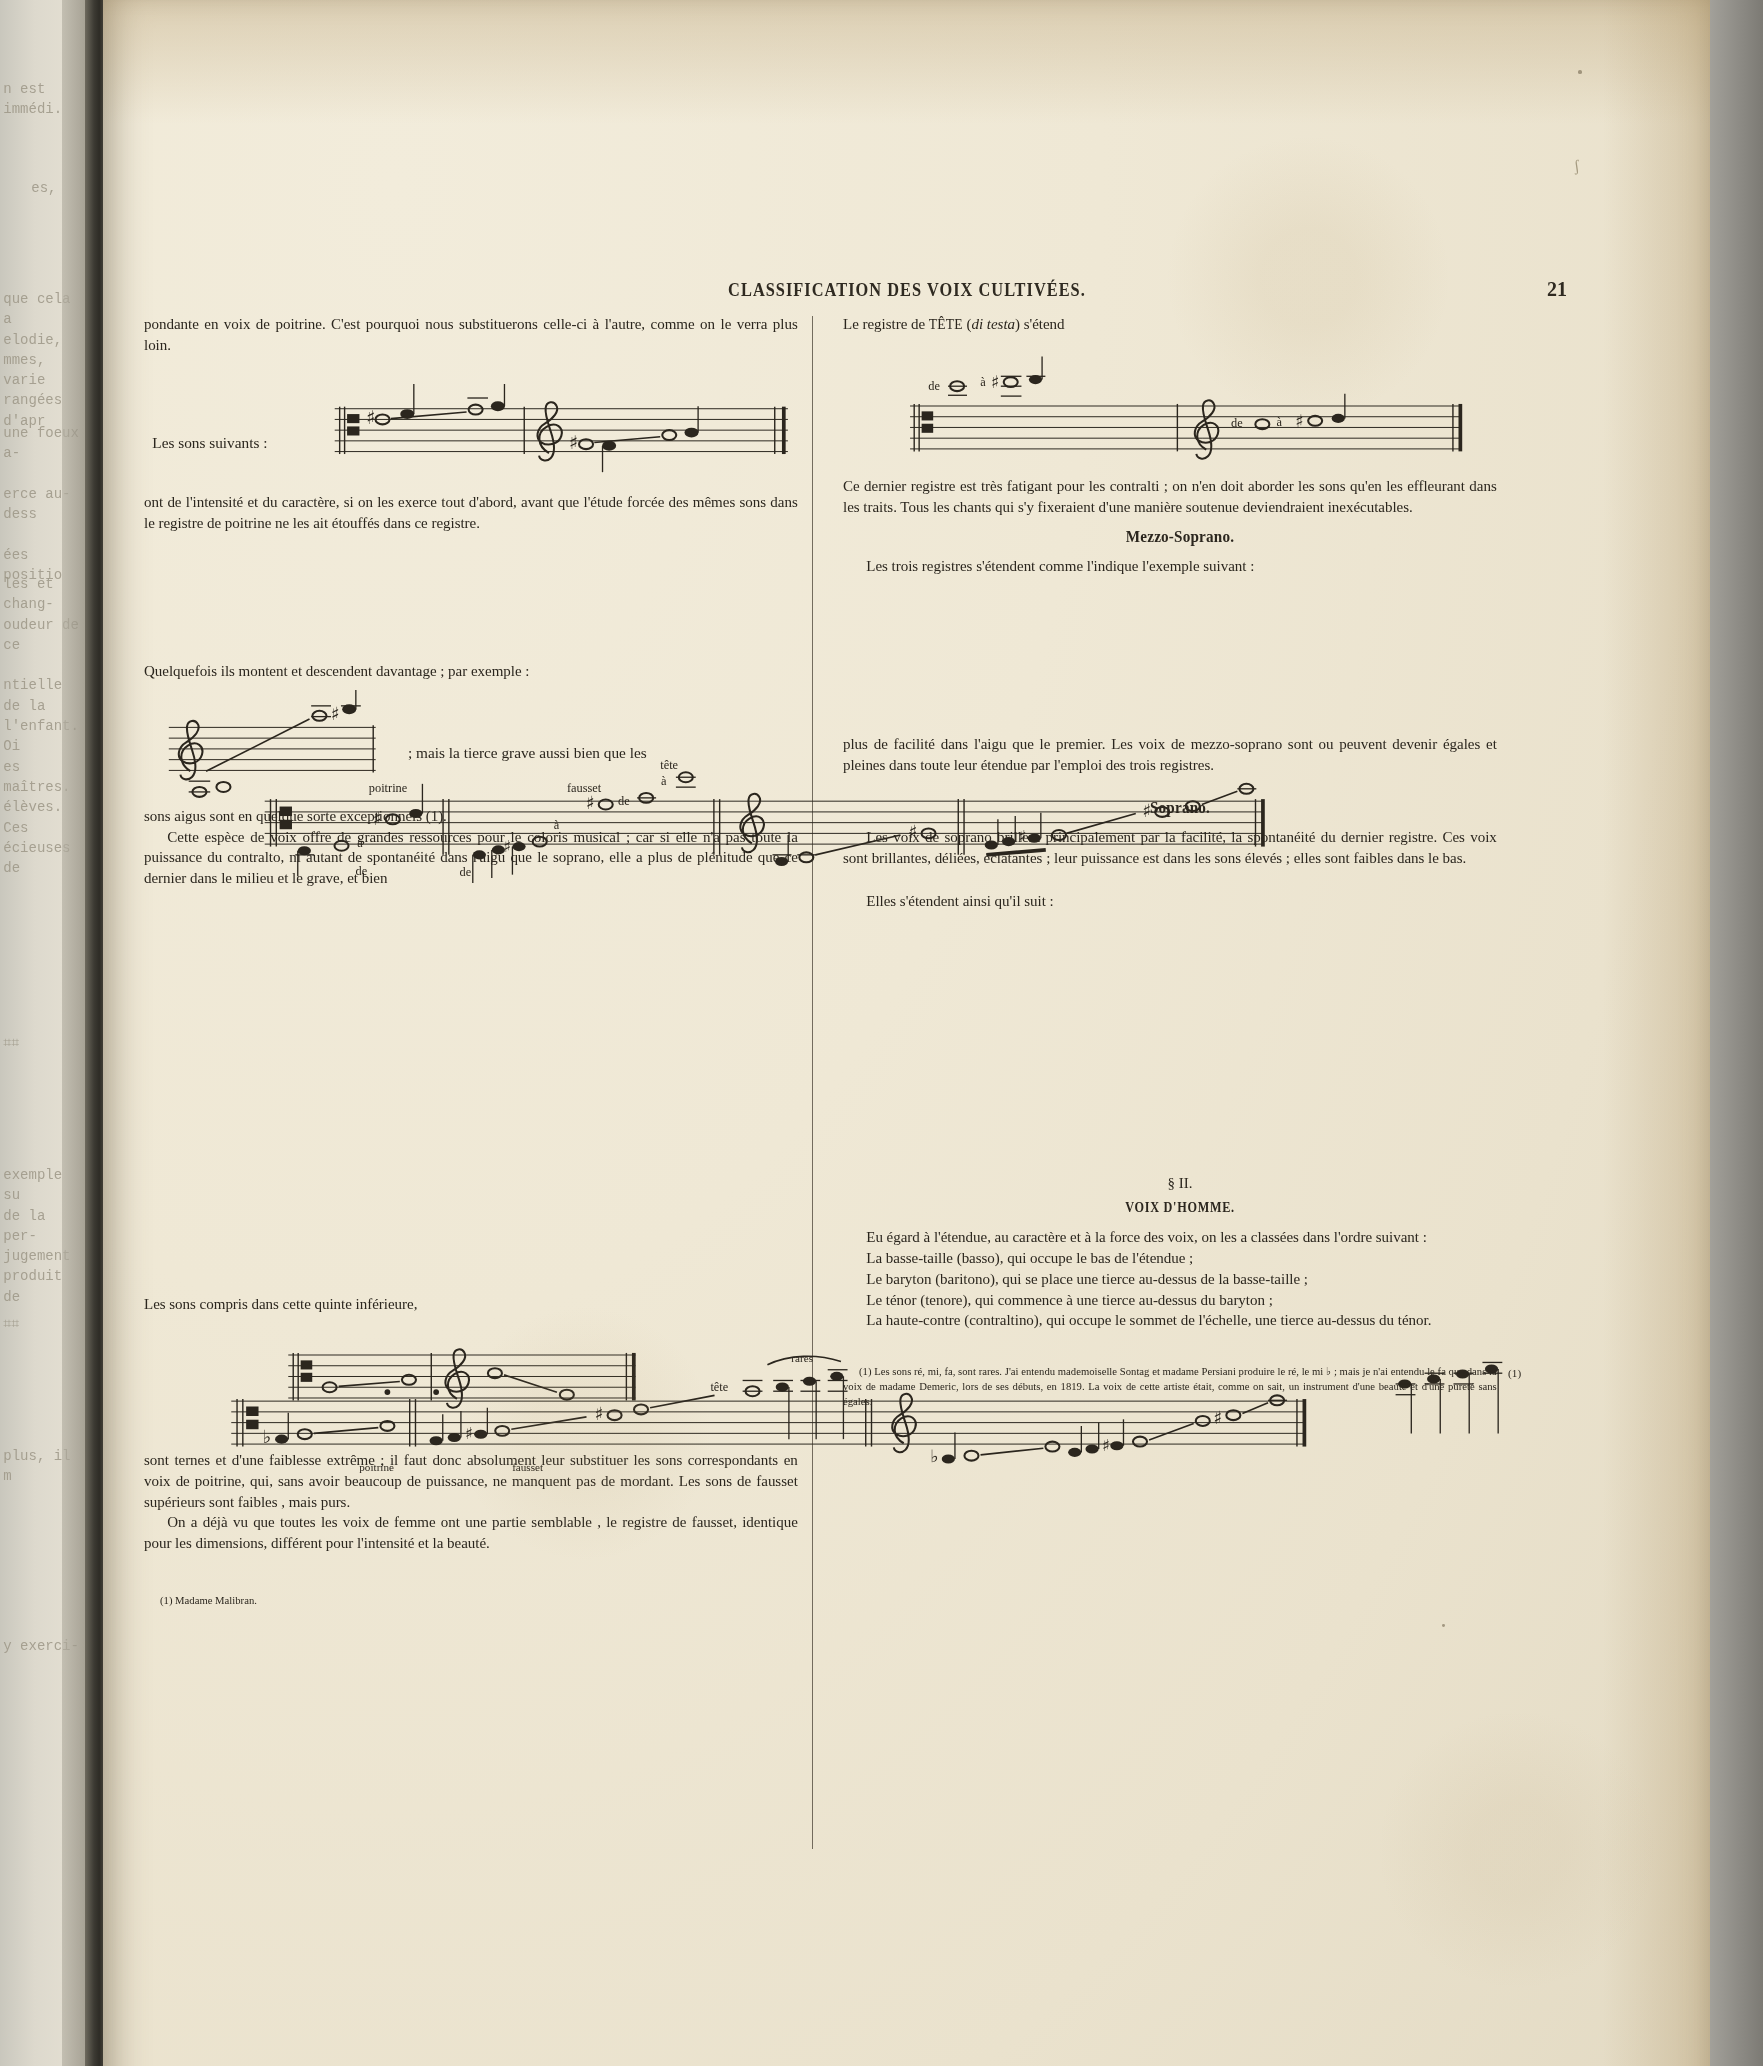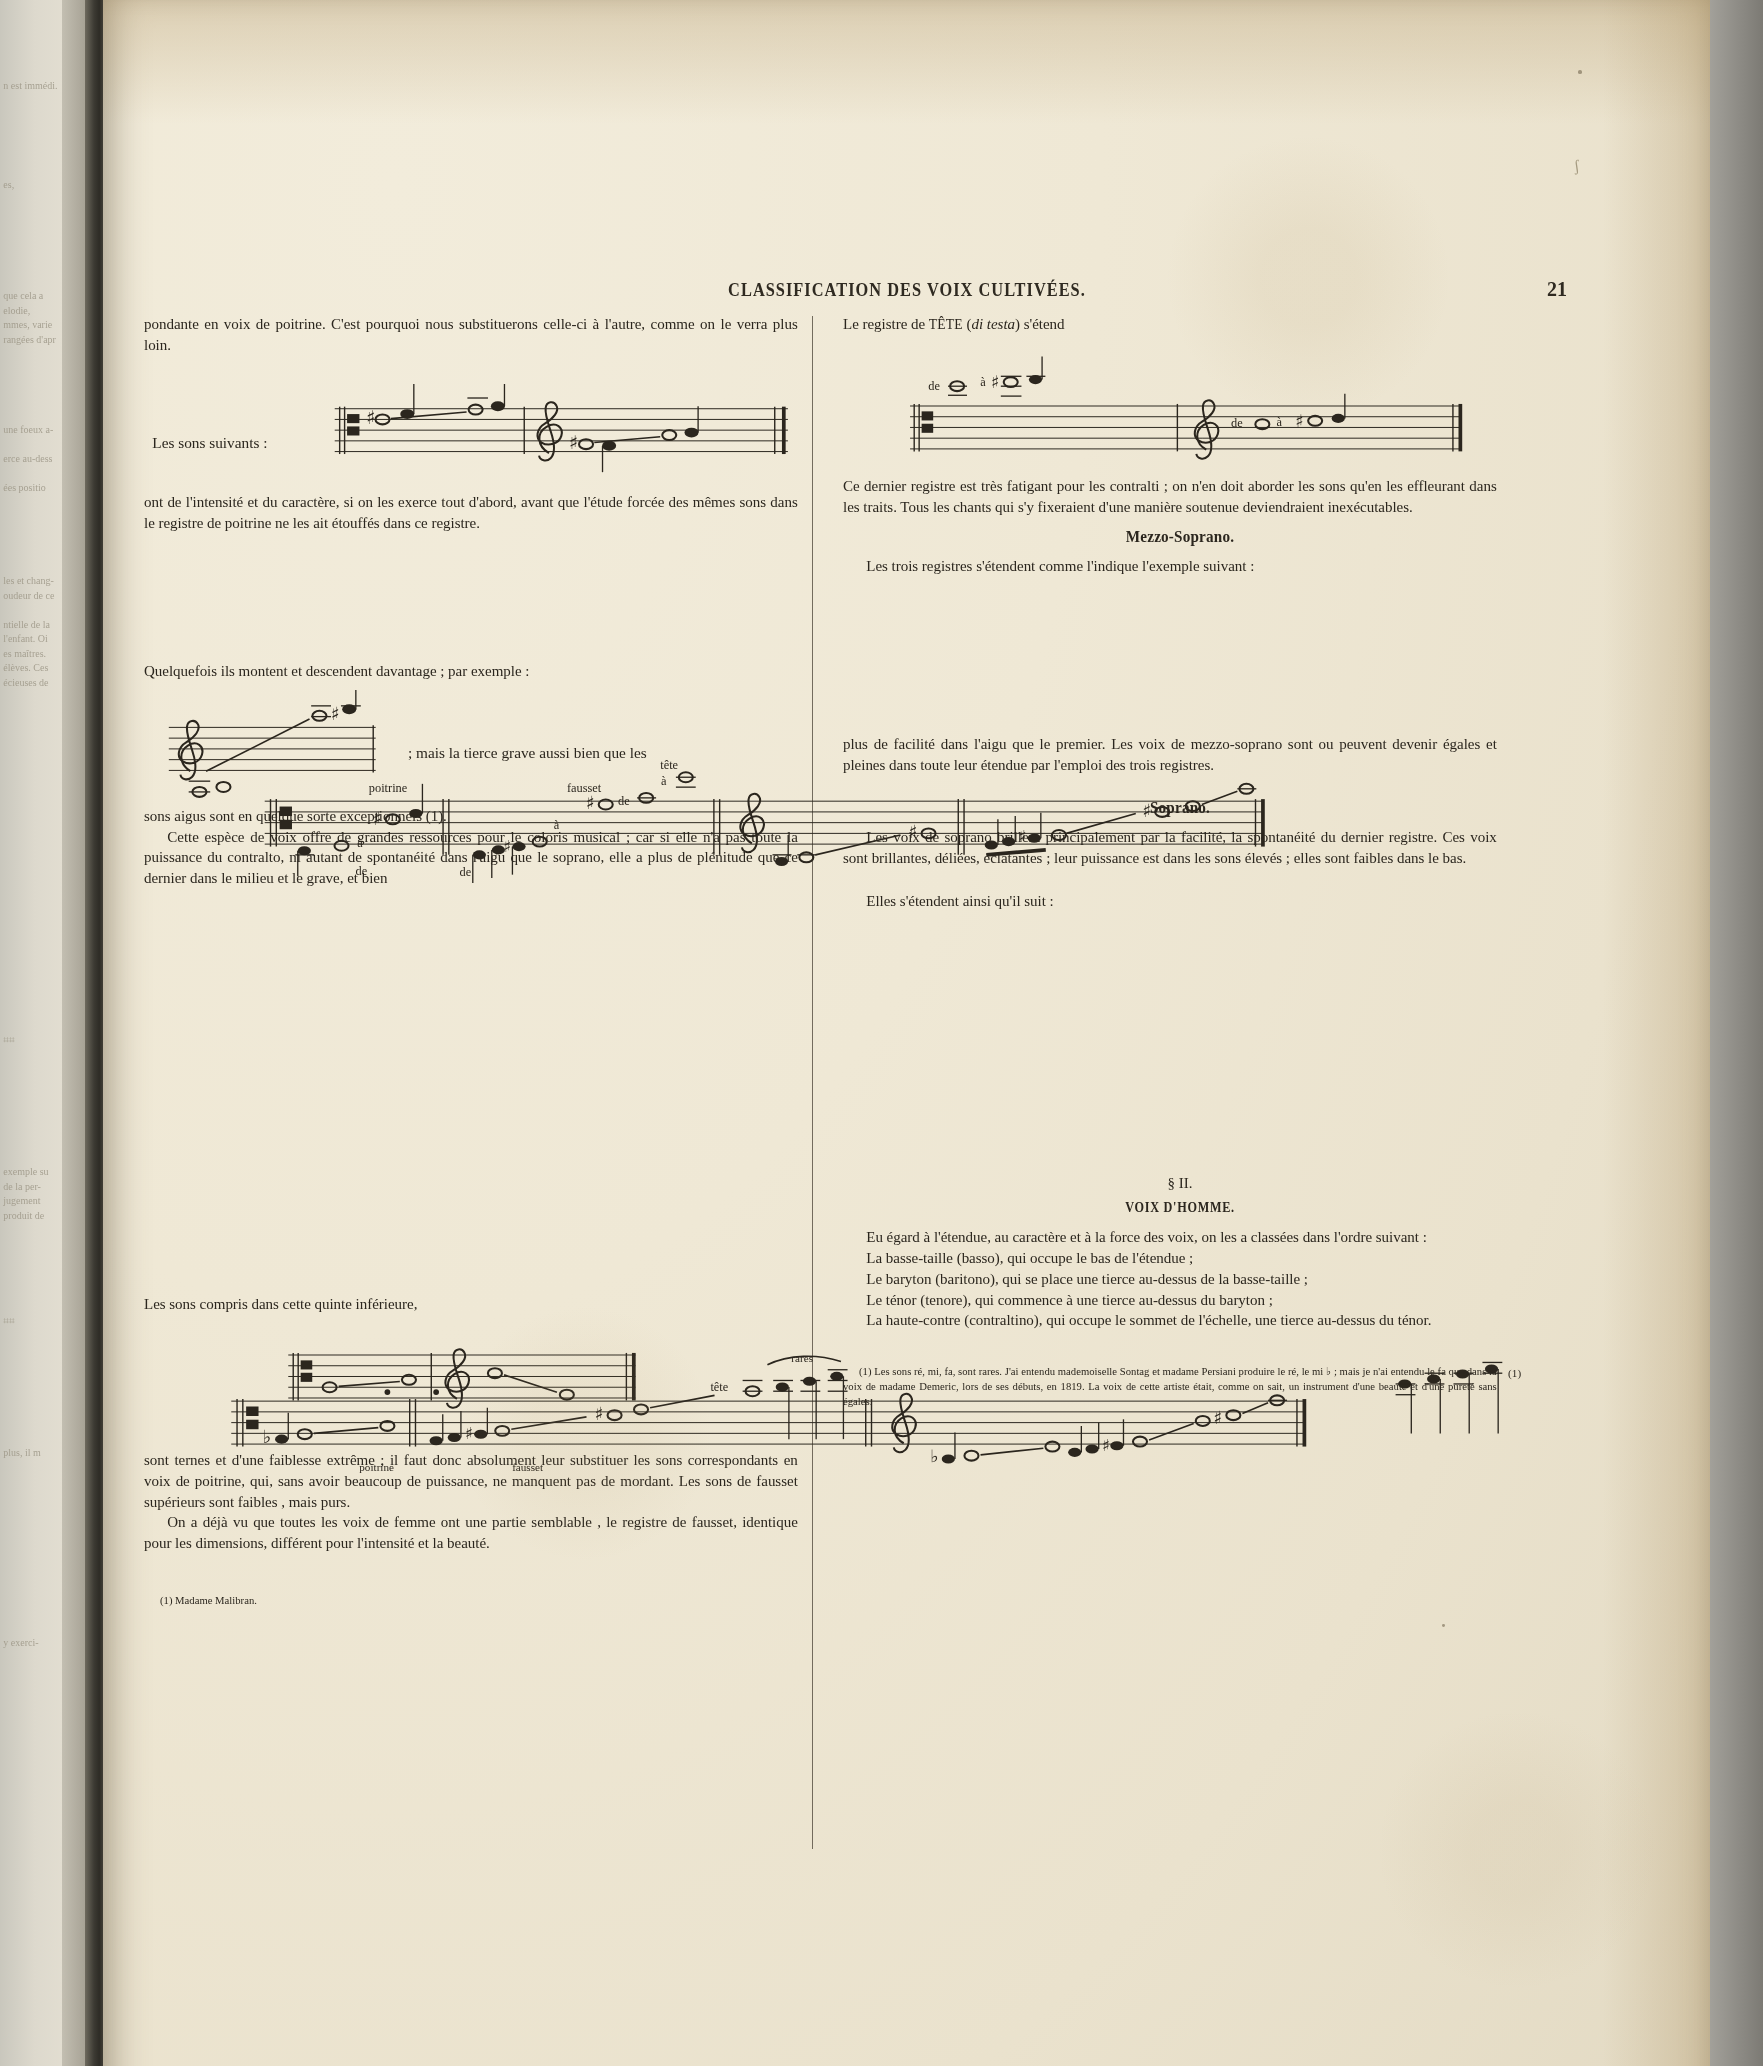--- a/index.html
+++ b/index.html
@@ -13,22 +13,22 @@
     overflow:hidden;
   }
 
   
   .facing-page{
     position:absolute;left:0;top:0;width:87px;height:2312px;
     background:linear-gradient(90deg,#c9c7bd 0%,#ddd9cd 40%,#e6e1d4 100%);
   }
   .facing-text{
     position:absolute;left:3.3px;width:79px;
-    color:#9d9787;font-size:10px;line-height:1.45;
-    font-family:Liberation Serif, serif;
+    color:#9d9787;font-size:14px;line-height:1.45;
+    font-family:Liberation Mono, monospace;
     opacity:.85;
   }
 
   
   .gutter{
     position:absolute;left:85px;top:0;width:26px;height:2312px;
     background:linear-gradient(90deg,#6e6a5e 0%,#3c3a33 35%,#2e2c26 55%,#6b6558 100%);
   }
   .gutter-2{
     position:absolute;left:62px;top:0;width:25px;height:2312px;
@@ -189,21 +189,21 @@
     font-family:"Liberation Serif",serif;opacity:.75;
   }
 </style>
 </head>
 <body>
 
 <div class="page-scan">
 
   <div class="facing-page">
     <div class="facing-text" style="top:79px;">n est immédi.</div>
-    <div class="facing-text" style="top:178px;">es,</div>
+    <div class="facing-text" style="top:178px;margin-left:28px;">es,</div>
     <div class="facing-text" style="top:289px;">que cela a<br>elodie,<br>mmes, varie<br>rangées d'apr</div>
     <div class="facing-text" style="top:423px;">une foeux a-<br><br>erce au-dess<br><br>ées positio</div>
     <div class="facing-text" style="top:574px;">les et chang-<br>oudeur de ce<br><br>ntielle de la<br>l'enfant. Oi<br>es maîtres.<br>élèves. Ces<br>écieuses de</div>
     <div class="facing-text" style="top:1033px;">⌗⌗</div>
     <div class="facing-text" style="top:1165px;">exemple su<br>de la per-<br>jugement<br>produit de</div>
     <div class="facing-text" style="top:1314px;">⌗⌗</div>
     <div class="facing-text" style="top:1446px;">plus, il m</div>
     <div class="facing-text" style="top:1636px;">y exerci-</div>
   </div>
   <div class="gutter-2"></div>

